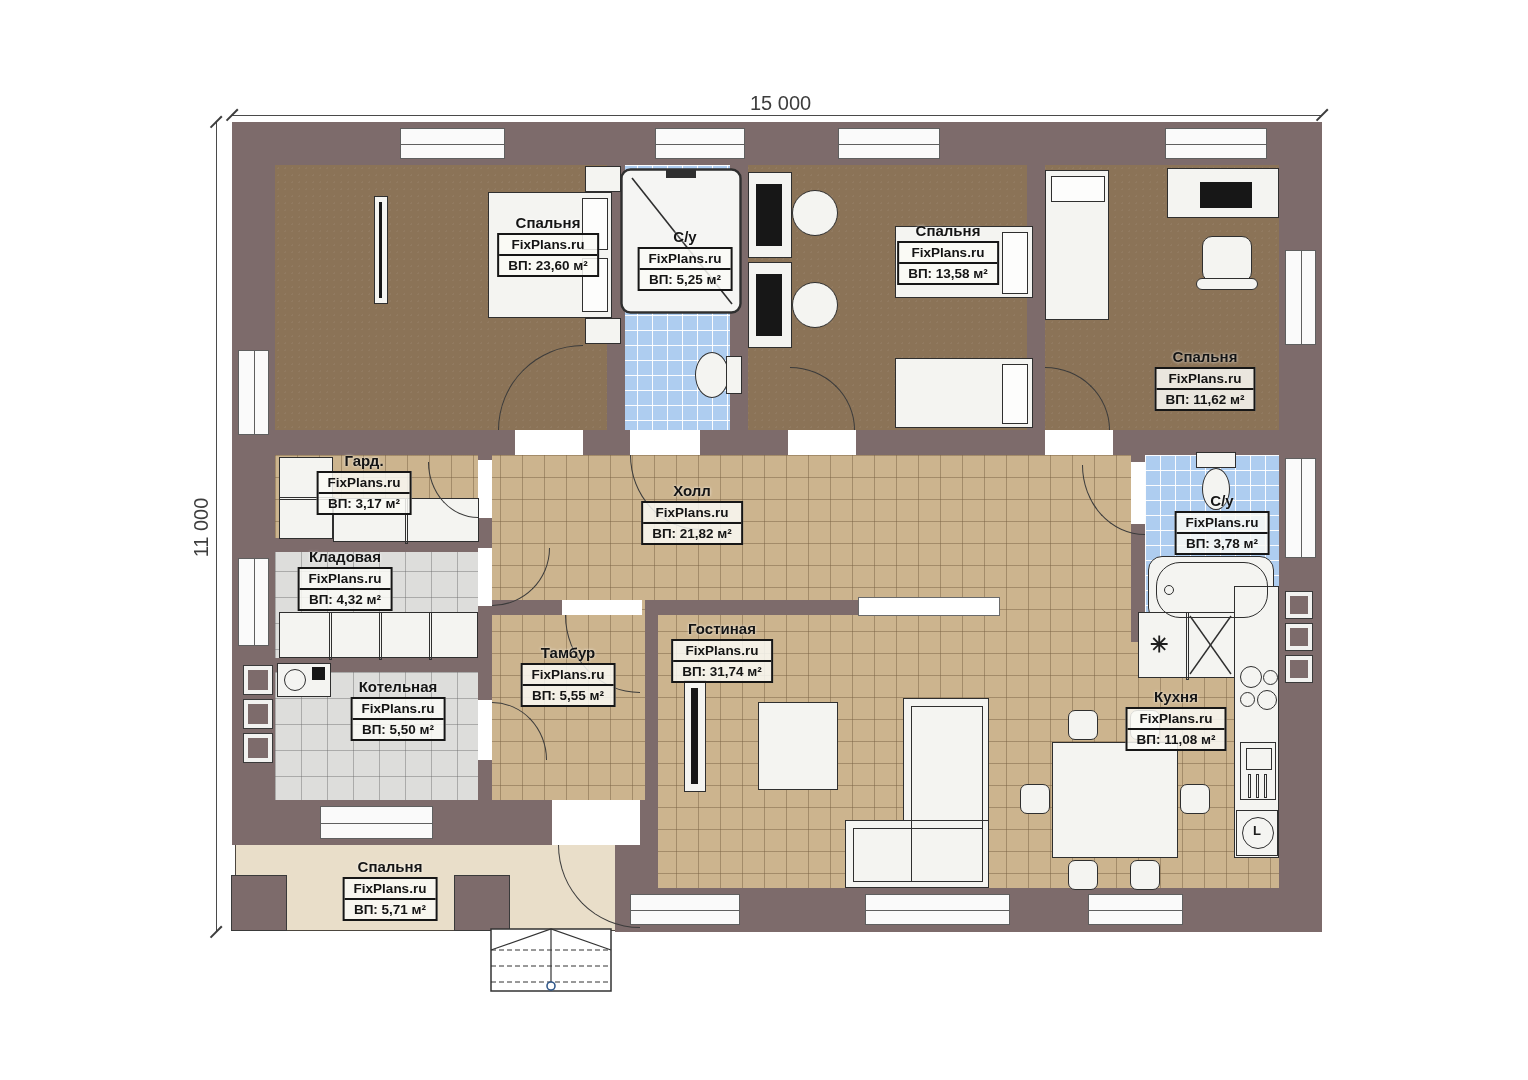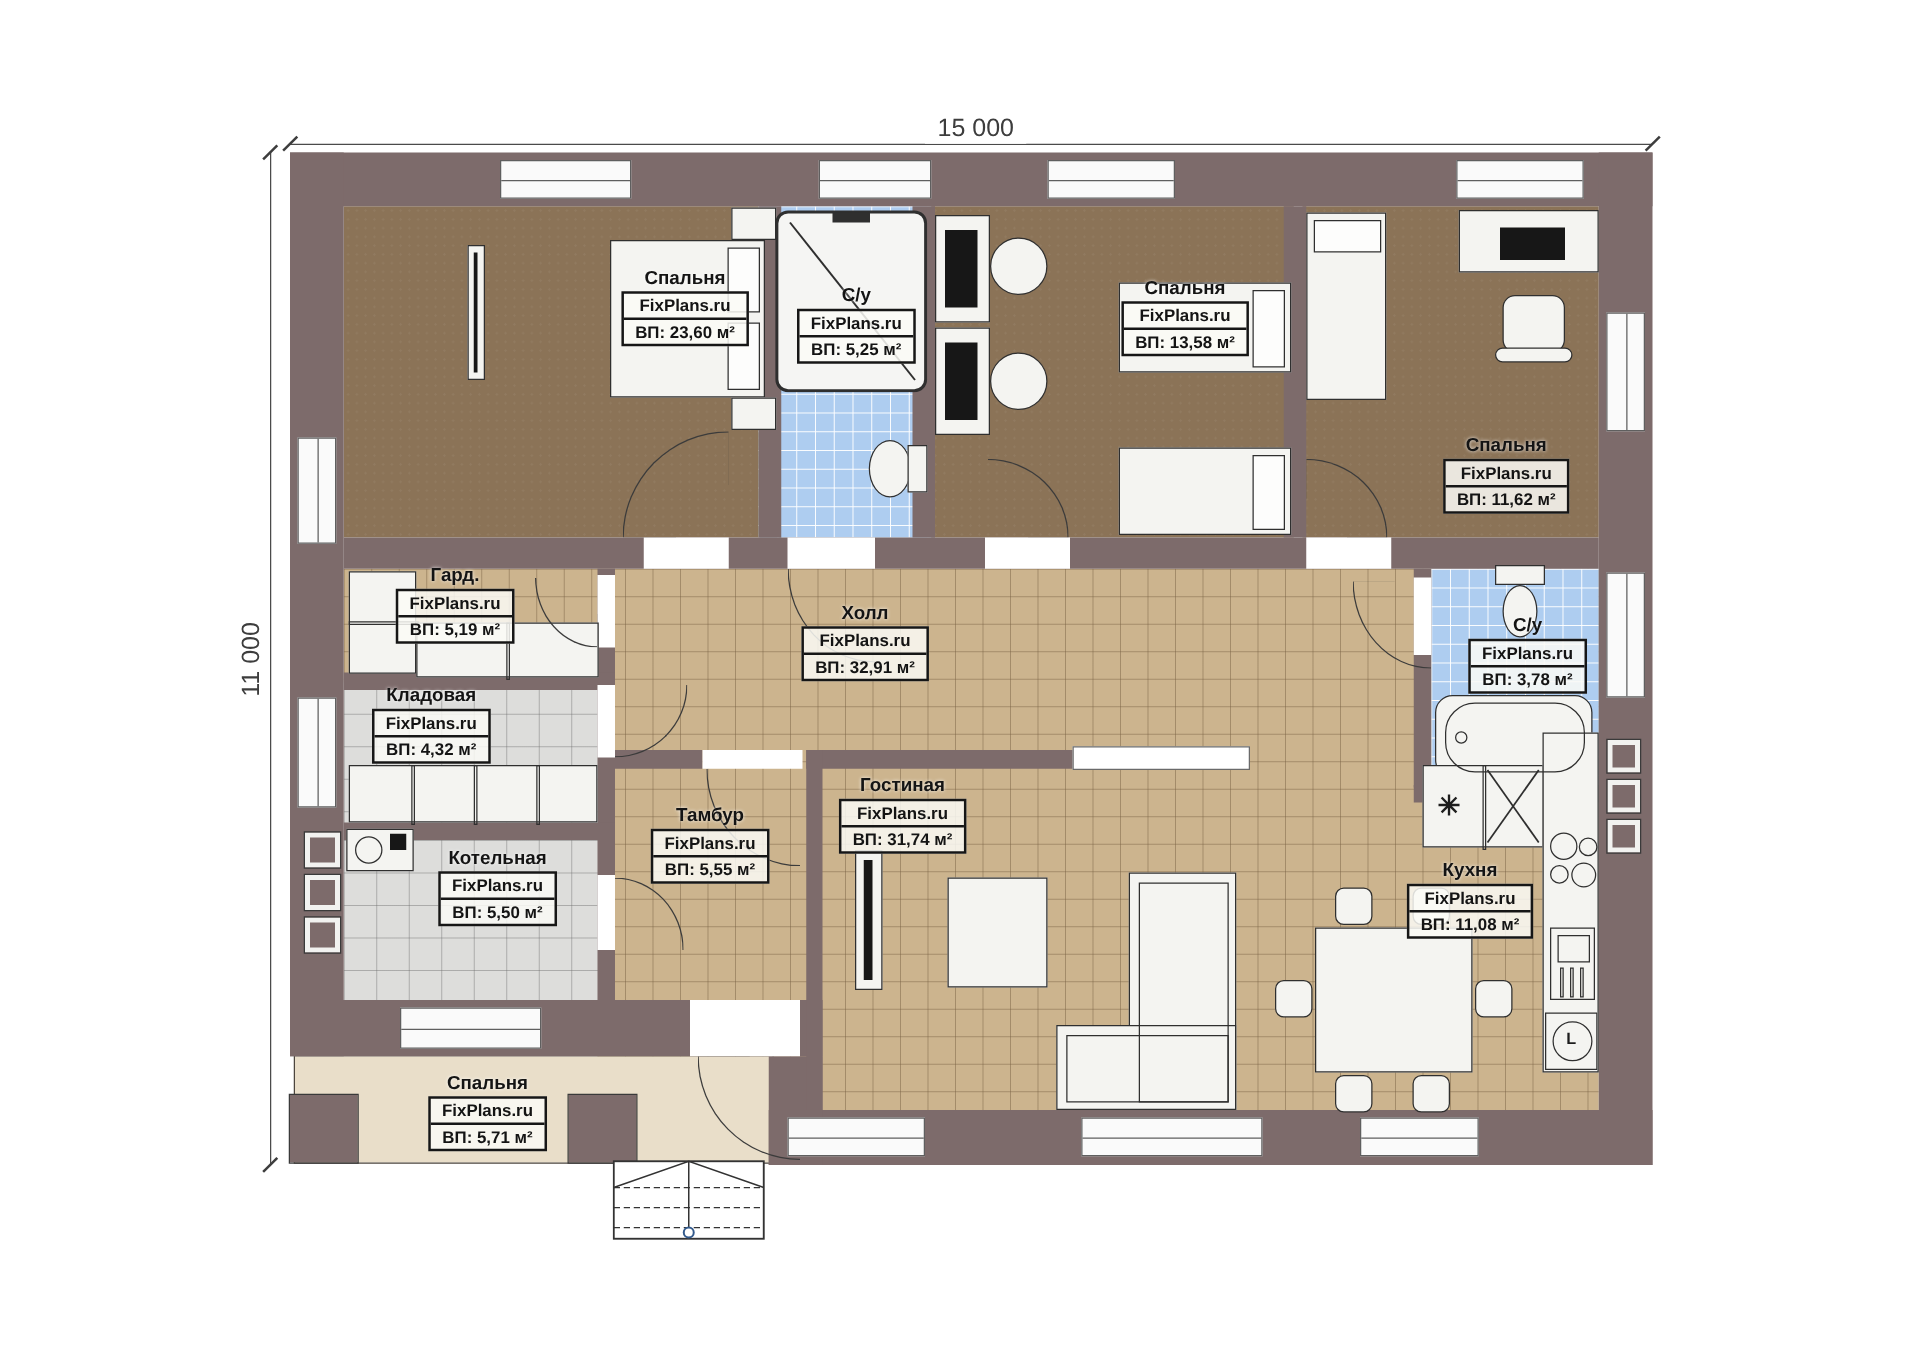--- a/index.html
+++ b/index.html
@@ -238,25 +238,25 @@
   <div class="rlabel" style="left:948px;top:222px">
     <div class="rtitle">Спальня</div>
     <div class="rbox"><div class="wm">FixPlans.ru</div><div class="area">ВП: 13,58 м²</div></div>
   </div>
   <div class="rlabel" style="left:1205px;top:348px">
     <div class="rtitle">Спальня</div>
     <div class="rbox"><div class="wm">FixPlans.ru</div><div class="area">ВП: 11,62 м²</div></div>
   </div>
   <div class="rlabel" style="left:364px;top:452px">
     <div class="rtitle">Гард.</div>
-    <div class="rbox"><div class="wm">FixPlans.ru</div><div class="area">ВП: 5,19 м²</div></div>
+    <div class="rbox"><div class="wm">FixPlans.ru</div><div class="area">ВП: 3,17 м²</div></div>
   </div>
   <div class="rlabel" style="left:692px;top:482px">
     <div class="rtitle">Холл</div>
-    <div class="rbox"><div class="wm">FixPlans.ru</div><div class="area">ВП: 32,91 м²</div></div>
+    <div class="rbox"><div class="wm">FixPlans.ru</div><div class="area">ВП: 21,82 м²</div></div>
   </div>
   <div class="rlabel" style="left:1222px;top:492px">
     <div class="rtitle">С/у</div>
     <div class="rbox"><div class="wm">FixPlans.ru</div><div class="area">ВП: 3,78 м²</div></div>
   </div>
   <div class="rlabel" style="left:345px;top:548px">
     <div class="rtitle">Кладовая</div>
     <div class="rbox"><div class="wm">FixPlans.ru</div><div class="area">ВП: 4,32 м²</div></div>
   </div>
   <div class="rlabel" style="left:568px;top:644px">

